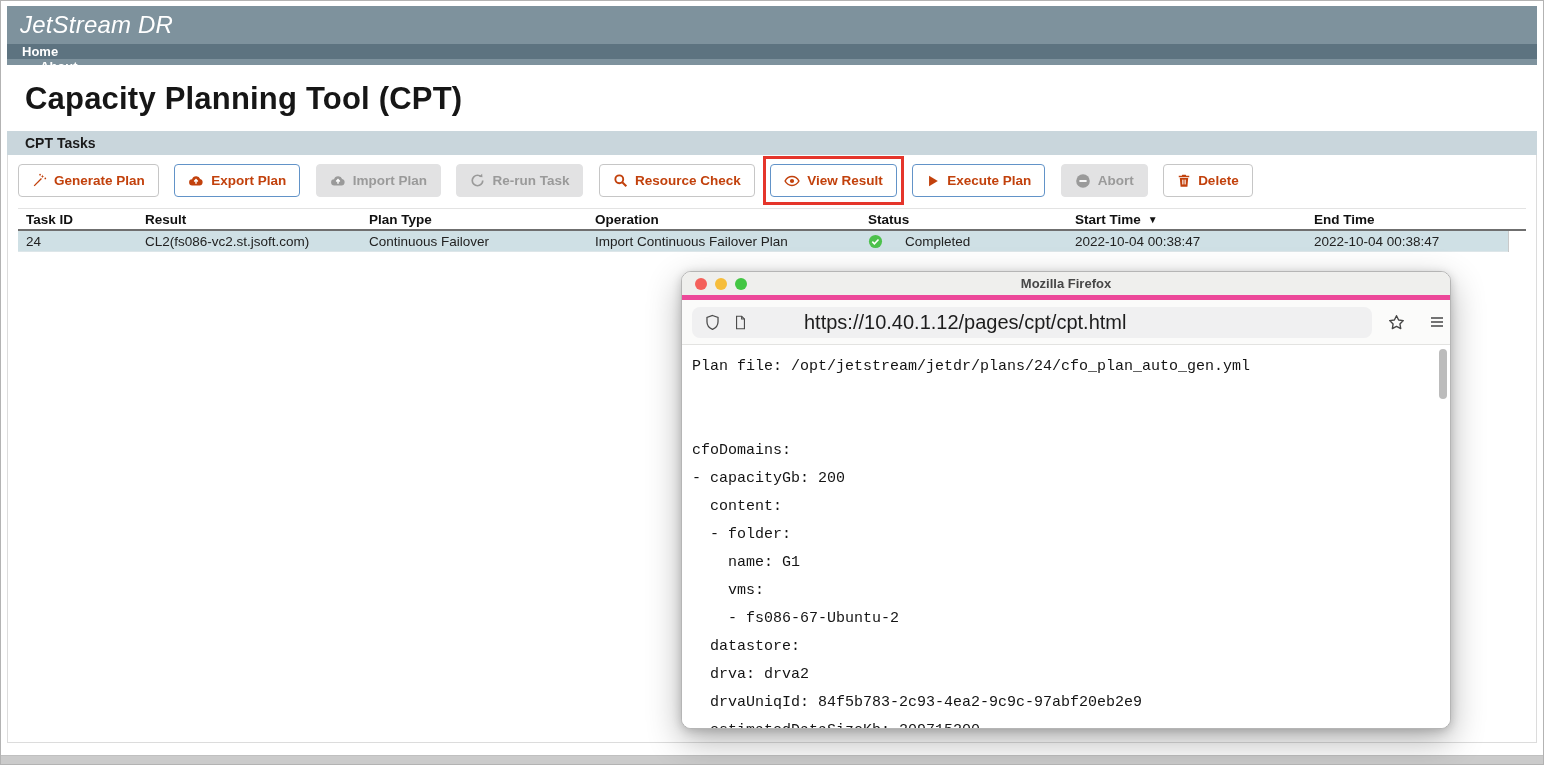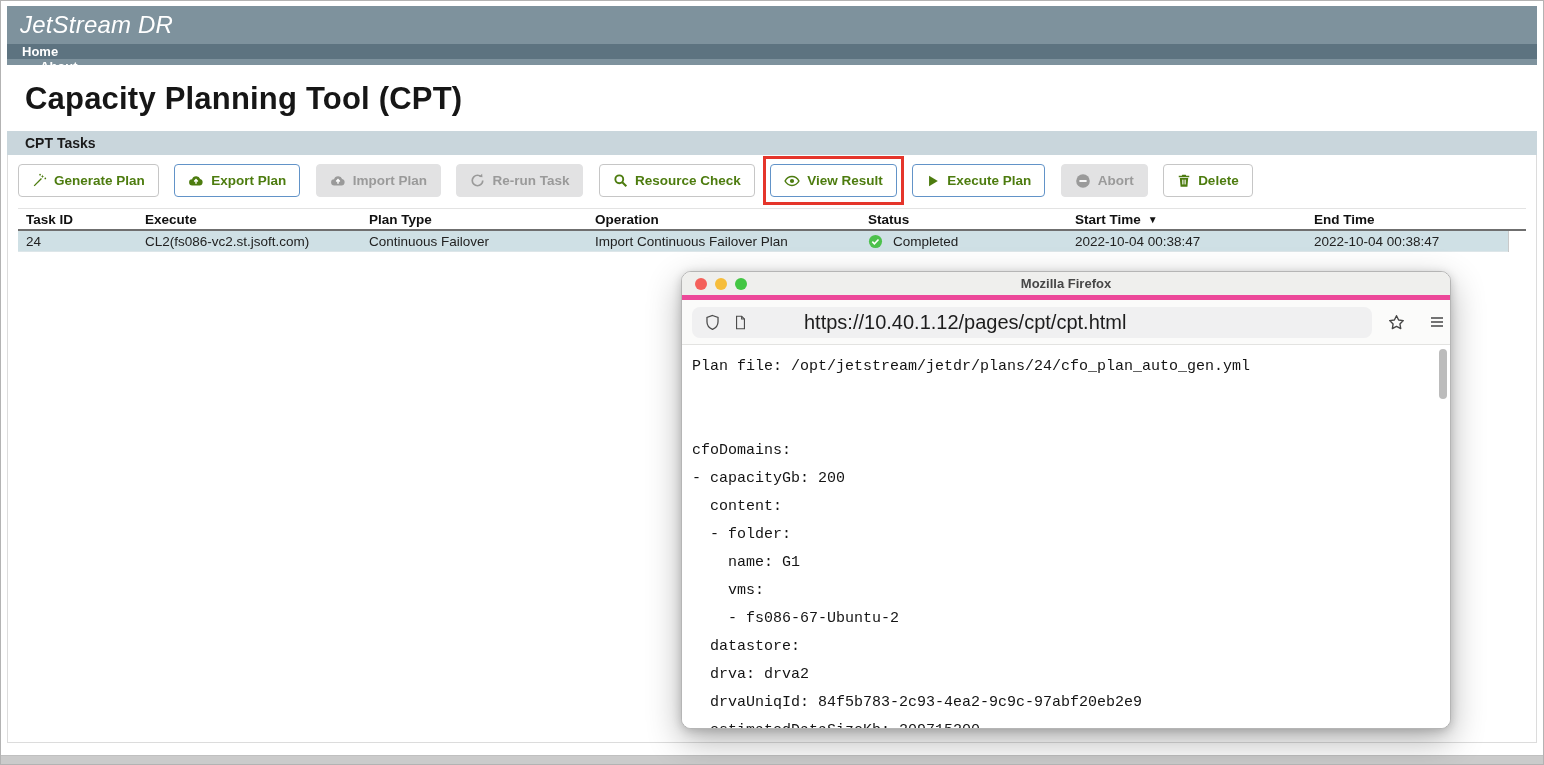--- a/index.html
+++ b/index.html
@@ -27,37 +27,37 @@
   
   .panel-header { background:#c9d6dc; height:24px; display:flex; align-items:center; padding-left:18px;
                   font-size:14px; font-weight:bold; color:#1a1a1a; }
   .panel-body { position:relative; height:588px; background:#fff;
                 border-left:1px solid #dcdcdc; border-right:1px solid #dcdcdc; border-bottom:1px solid #dcdcdc; }
 
   
   .toolbar { padding:9px 0 0 10px; white-space:nowrap; }
   .btn { height:33px; display:inline-flex; align-items:center; gap:7px; vertical-align:top;
          background:#fff; border:1px solid #c6c6c6; border-radius:4px; padding:0 13px;
-         font-family:"Liberation Sans",sans-serif; font-size:13.5px; font-weight:bold; color:#4d7c0f;
+         font-family:"Liberation Sans",sans-serif; font-size:13.5px; font-weight:bold; color:#c2410c;
          margin-right:11px; cursor:pointer; }
   .btn.accent { border-color:#6293c8;text-align:center; }
   .btn.disabled { background:#e2e2e3; border-color:#e2e2e3; color:#9a9a9a; cursor:default; }
   .btn .ic { display:inline-flex; align-items:center; }
   .red-frame { position:relative; display:inline-block; margin-right:11px; }
   .red-frame .btn { margin-right:0; }
   .red-frame::after { content:""; position:absolute; inset:-8px -7px; border:3px solid #e5352b; pointer-events:none; }
 
   
   .table { margin:11px 10px 0 10px; position:relative; font-size:13.5px; }
   .grid-row { display:grid; grid-template-columns:119px 224px 226px 273px 207px 239px 1fr; align-items:center; }
   .grid-row > div { padding-left:8px; overflow:hidden; white-space:nowrap; }
   .thead { border-top:1px solid #e3e3e3; border-bottom:2px solid #6f6f6f; height:23px; font-weight:bold; color:#111; }
   .sort-ind { font-size:10px; margin-left:7px; position:relative; top:-1px; }
   .trow { background:#cfe0e5; height:21px; color:#222; margin-right:18px; border-bottom:1px solid #dde6e9; cursor:pointer; }
-  .status-cell { display:flex; align-items:center; gap:10px; }
+  .status-cell { display:flex; align-items:center; gap:22px; }
   .table-gutter { position:absolute; right:17px; top:23px; width:1px; height:21px; background:#c9c9c9; }
 
   
   .ff-window { position:absolute; left:680px; top:270px; width:770px; height:458px; z-index:5;
                background:#fff; border:1px solid #b5b5b5; border-radius:10px;
                box-shadow:0 12px 34px rgba(0,0,0,0.30), 0 2px 10px rgba(0,0,0,0.18);
                overflow:hidden; }
   .ff-titlebar { height:28px; background:#efefed; border-bottom:5px solid #ec4899;
                  display:flex; align-items:center; position:relative; padding-left:13px; }
   .lights { display:flex; gap:8px; }
@@ -193,21 +193,21 @@
             </svg>
         </span>
         <span>Delete</span>
       </button>
 
     </div>
 
     <div class="table">
       <div class="grid-row thead">
         <div><span>Task ID</span></div>
-        <div><span>Execute</span></div>
+        <div><span>Result</span></div>
         <div><span>Plan Type</span></div>
         <div><span>Operation</span></div>
         <div><span>Status</span></div>
         <div>
           <span>Start Time</span><span class="sort-ind">▼</span>
         </div>
         <div><span>End Time</span></div>
       </div>
 
       <div class="grid-row trow">

